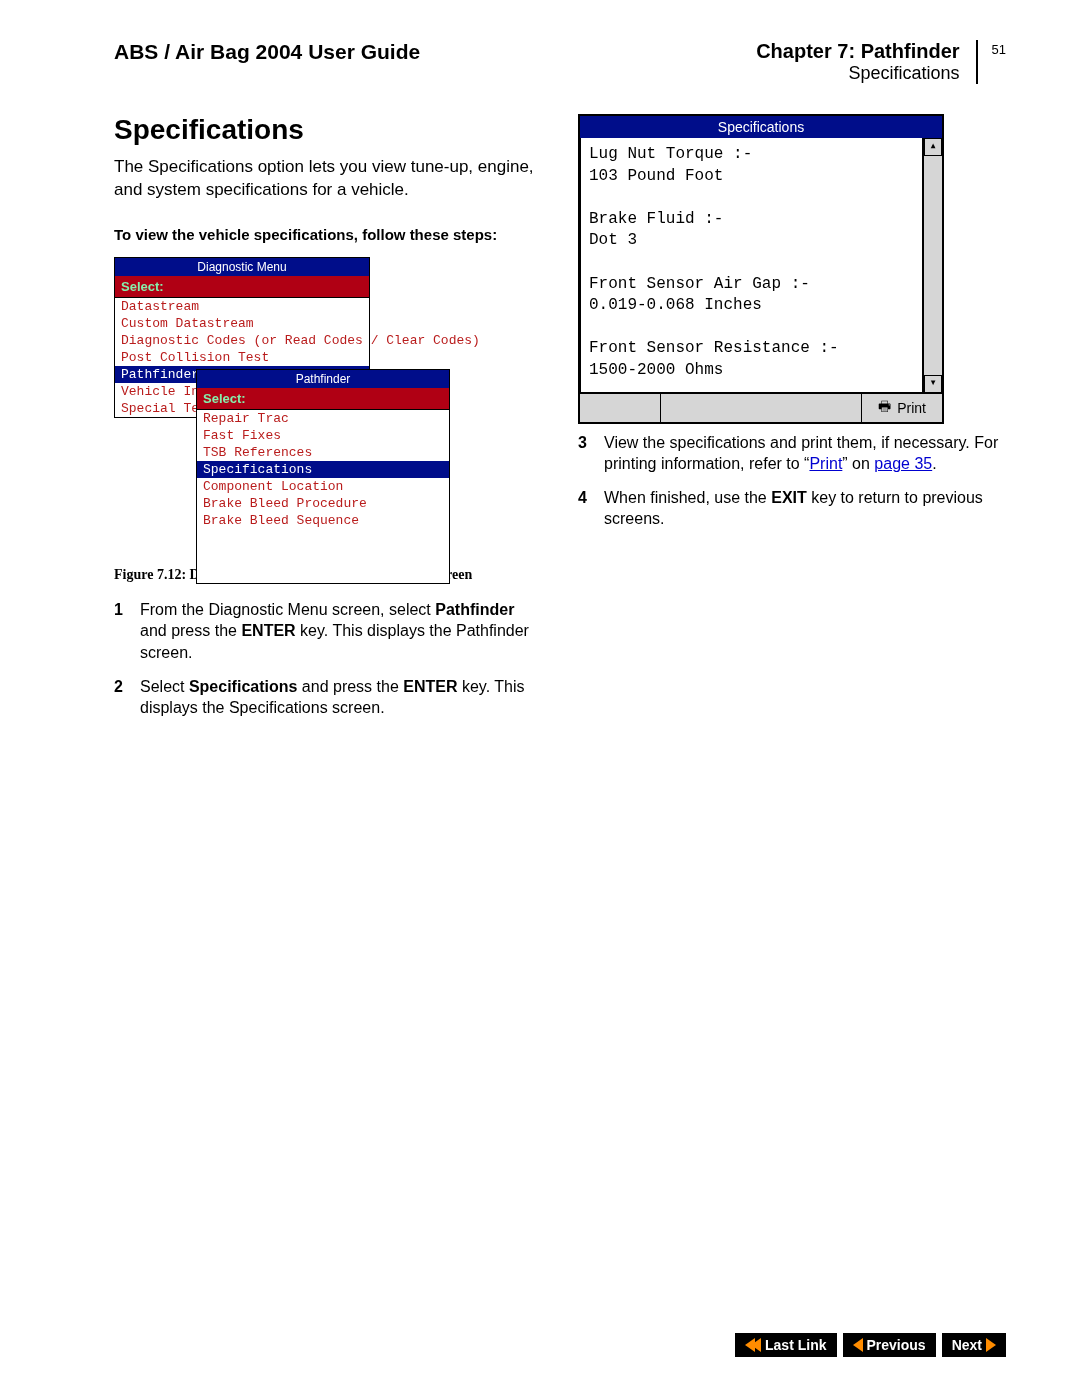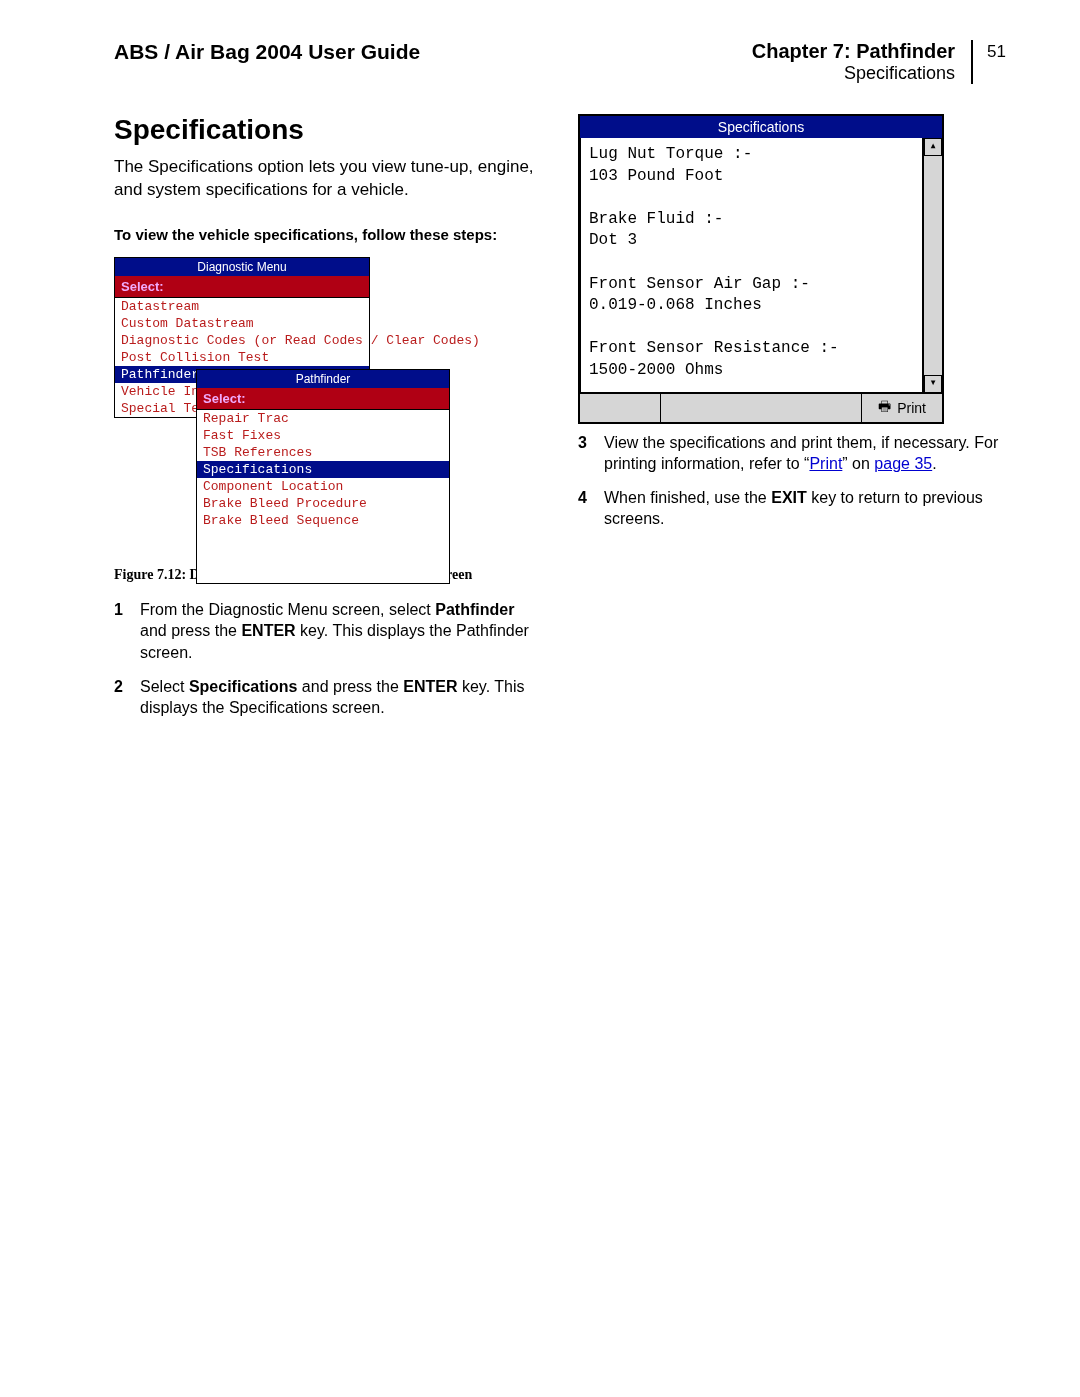--- a/index.html
+++ b/index.html
@@ -3,42 +3,42 @@
 <meta charset="utf-8">
 <style>
   html,body{margin:0;padding:0;background:#fff;font-family:Arial,Helvetica,sans-serif;color:#000;}
   .page{width:1080px;height:1397px;position:relative;margin:0 auto;box-sizing:border-box;padding:40px 74px 0 114px;}
   
   .hdr{display:flex;align-items:flex-start;border-bottom:0;margin-bottom:30px;}
   .hdr-left{flex:1;font-weight:bold;font-size:21px;font-family:Arial,Helvetica,sans-serif;}
   .hdr-right{text-align:right;padding-right:16px;border-right:2px solid #000;}
   .hdr-ch{font-weight:bold;font-size:20px;}
   .hdr-sec{font-size:18px;}
-  .hdr-pg{font-size:17px;padding:2px 0 0 14px;vertical-align:top;}
+  .hdr-pg{font-size:13px;padding:2px 0 0 14px;vertical-align:top;}
   .hdr-wrap{display:flex;align-items:flex-start;}
   
   .cols{display:flex;gap:36px;}
   .col{flex:1;min-width:0;}
   h1.sec{font-size:28px;font-weight:bold;margin:0 0 10px 0;}
   p.body{font-size:17px;line-height:1.35;margin:0 0 24px 0;}
   p.lead{font-size:15px;font-weight:bold;margin:0 0 14px 0;}
   .cap{font-size:14px;font-weight:bold;font-family:"Times New Roman",serif;margin:10px 0 16px 0;}
   ol.steps{margin:0;padding-left:0;list-style:none;}
   ol.steps li{display:flex;font-size:16px;line-height:1.35;margin-bottom:12px;}
   ol.steps li .num{font-weight:bold;width:26px;flex:none;}
   ol.steps li .txt{flex:1;}
   a.lnk{color:#0000d0;text-decoration:underline;}
   b{font-weight:bold;}
   
   .diag-wrap{position:relative;width:340px;height:300px;margin-bottom:6px;font-family:"Courier New",monospace;font-size:13px;}
   .win{position:absolute;border:1px solid #000;background:#d6d6d6;}
   .win1{left:0;top:0;width:254px;}
   .win2{left:82px;top:112px;width:252px;}
   .tbar{background:#000d8a;color:#fff;font-family:Arial,sans-serif;font-size:12px;text-align:center;padding:2px 0;}
-  .sel{background:#b00014;color:#f0abfc;font-weight:bold;font-family:Arial,sans-serif;font-size:13px;padding:3px 6px;border-bottom:1px solid #000;}
+  .sel{background:#b00014;color:#86efac;font-weight:bold;font-family:Arial,sans-serif;font-size:13px;padding:3px 6px;border-bottom:1px solid #000;}
   .mitem{background:#fff;color:#b91c1c;padding:1px 6px;white-space:nowrap;}
   .mitem.hl{background:#000d8a;color:#fff;}
   
   .spec-wrap{width:362px;border:2px solid #000;background:#d6d6d6;font-family:"Courier New",monospace;font-size:16px;margin-bottom:8px;}
   .spec-tbar{background:#000d8a;color:#fff;text-align:center;font-family:Arial,sans-serif;font-size:14px;padding:3px 0;}
   .spec-body{display:flex;}
   .spec-txt{flex:1;background:#fff;border:1px solid #000;border-top:none;padding:6px 8px 10px 8px;color:#000;white-space:pre;line-height:1.35;}
   .spec-scroll{width:18px;border-left:1px solid #000;background:#d6d6d6;position:relative;}
   .sc-btn{position:absolute;left:0;width:18px;height:18px;border:1px solid #000;background:#d6d6d6;font-size:12px;line-height:14px;text-align:center;box-sizing:border-box;}
   .sc-up{top:0;}
@@ -160,14 +160,31 @@
             <span class="txt">View the specifications and print them, if necessary. For printing information, refer to “<a class="lnk">Print</a>” on <a class="lnk">page 35</a>.</span>
           </li>
           <li>
             <span class="num">4</span>
             <span class="txt">When finished, use the <b>EXIT</b> key to return to previous screens.</span>
           </li>
         </ol>
     </div>
   </div>
 
+  <div class="nav">
+    <div class="nav-btn">
+      <span class="arr-ll-wrap">
+          <span class="arr-l"></span>
+          <span class="arr-l" style="margin-left:-4px;"></span>
+        </span>
+      <span>Last Link</span>
+    </div>
+    <div class="nav-btn">
+      <span class="arr-l"></span>
+      <span>Previous</span>
+    </div>
+    <div class="nav-btn">
+      <span>Next</span>
+      <span class="arr-r"></span>
+    </div>
+  </div>
 
 </div>
 
 </body></html>

